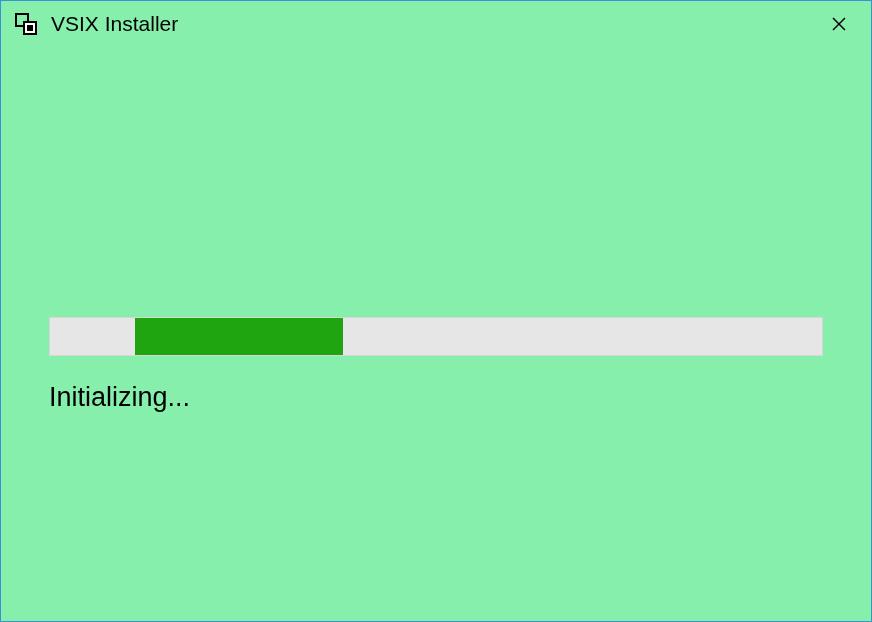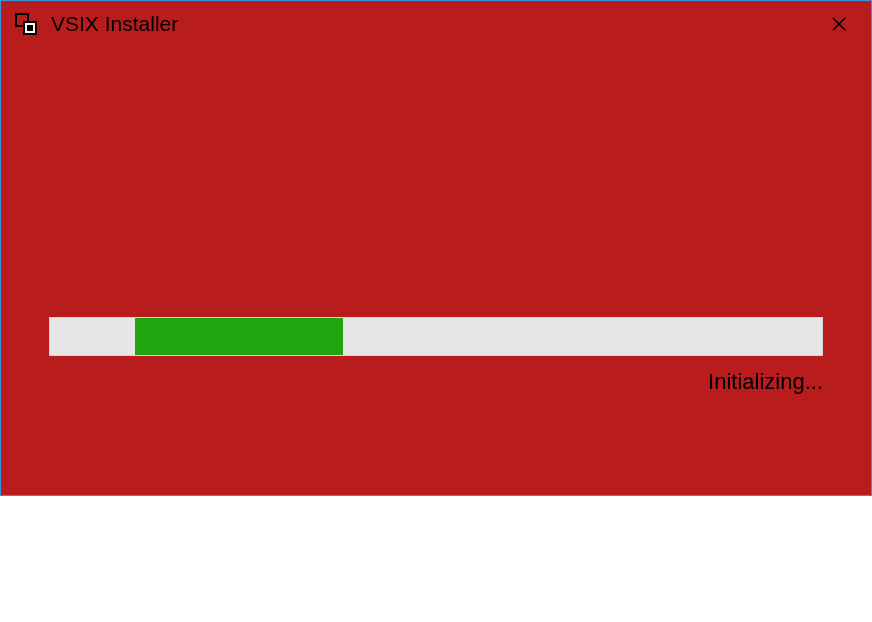--- a/index.html
+++ b/index.html
@@ -11,23 +11,23 @@
     body {
       font-family: "Segoe UI", Tahoma, sans-serif;
       background: #ffffff;
       width: 872px;
       height: 622px;
       overflow: hidden;
     }
 
     .window {
       width: 872px;
-      height: 496px;
+      height: 622px;
       border: 1px solid #3a93d9;
-      background: #b91c1c;
+      background: #86efac;
       display: flex;
       flex-direction: column;
       position: relative;
     }
 
     .titlebar {
       height: 46px;
       display: flex;
       align-items: center;
       padding: 0 14px;
@@ -79,24 +79,23 @@
     }
 
     .progress-fill {
       position: absolute;
       top: 0;
       bottom: 0;
       background: #1ea510;
     }
 
     .status-text {
-      margin-top: 13px;
-      font-size: 22px;
+      margin-top: 26px;
+      font-size: 27px;
       color: #000000;
-      text-align: right;
     }
 
     .button-row {
       position: absolute;
       bottom: -2px;
       right: 46px;
     }
 
     .cancel-button {
       min-width: 144px;

